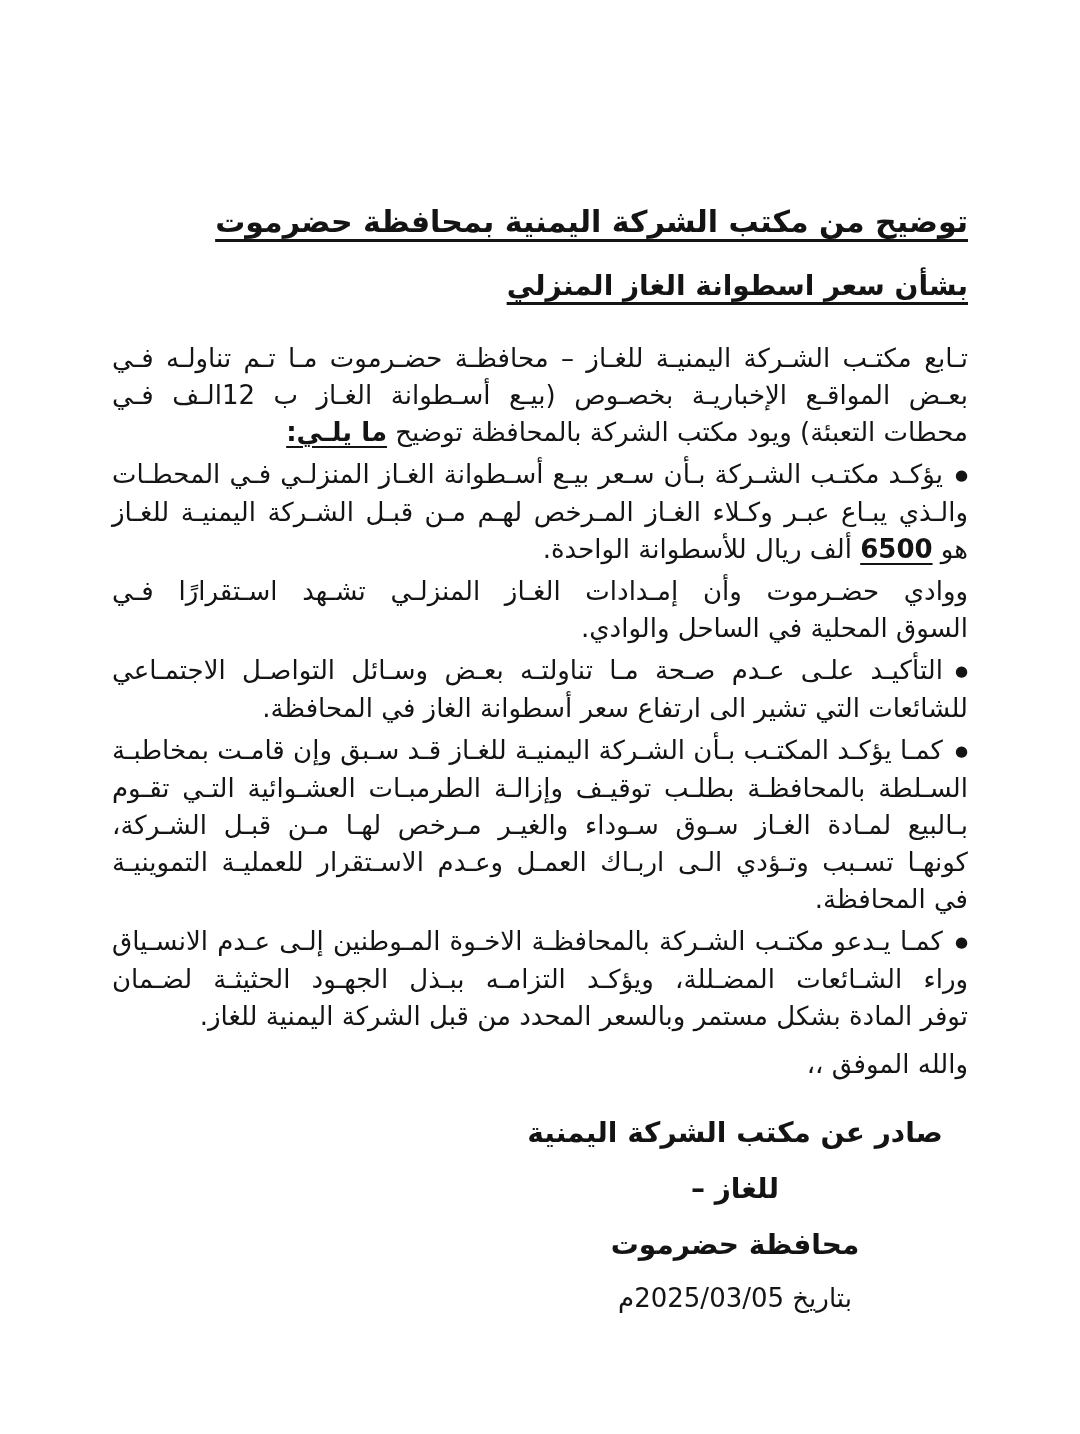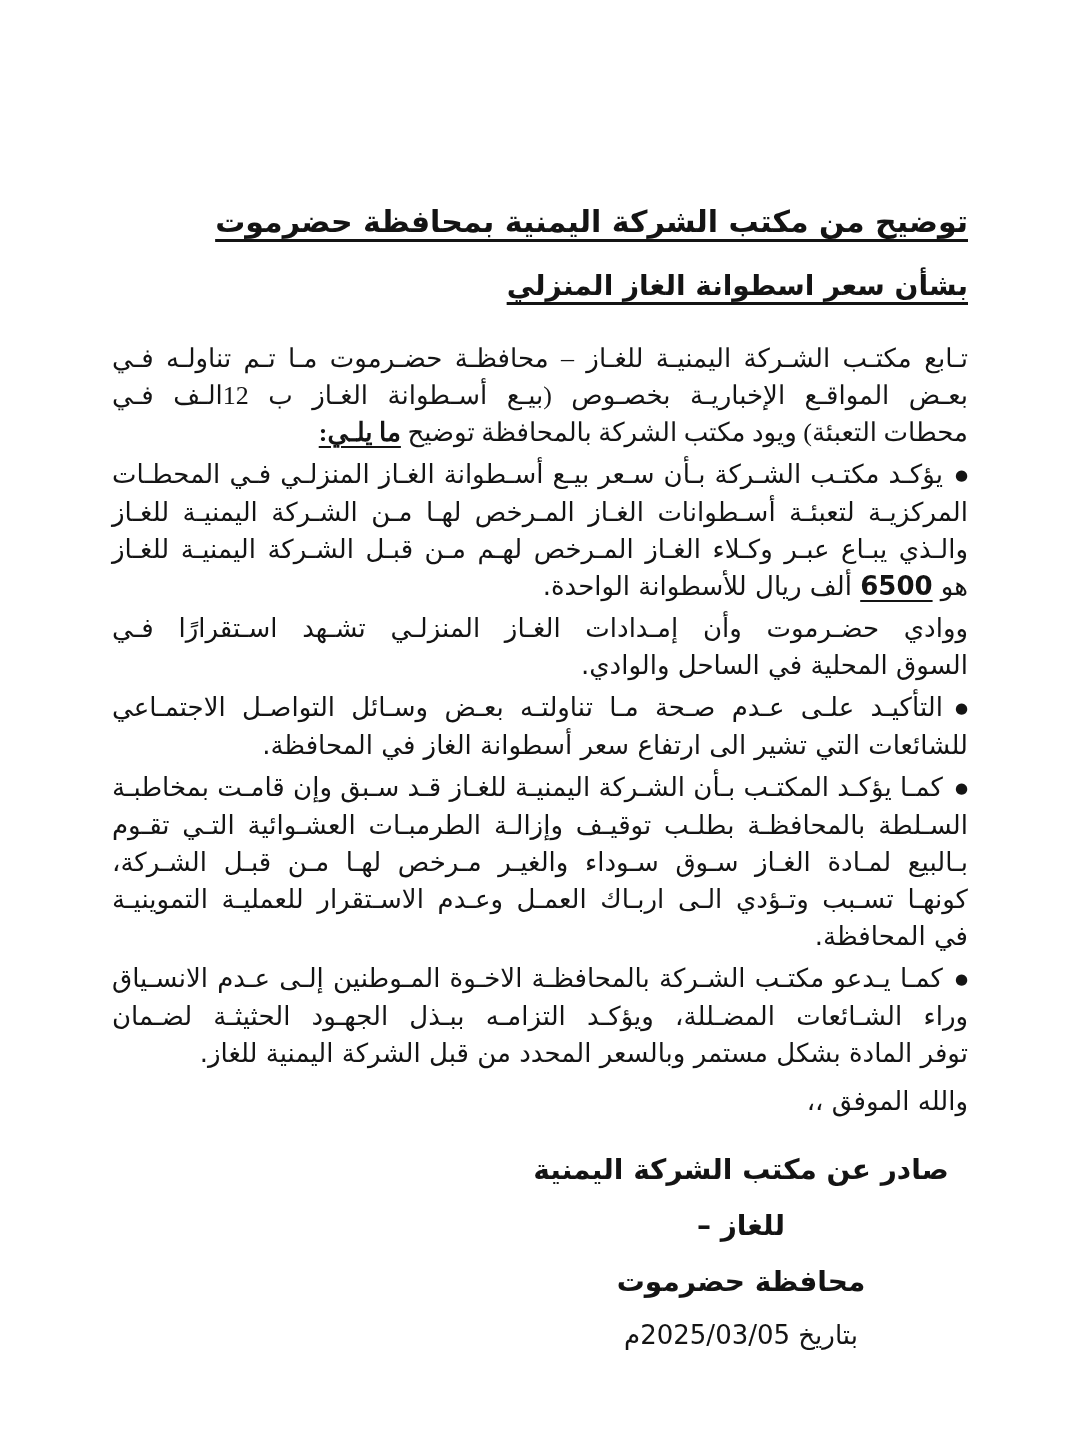--- a/index.html
+++ b/index.html
@@ -26,21 +26,21 @@
     line-height: 44px;
     text-decoration: underline;
     text-decoration-thickness: 2.5px;
     text-underline-offset: 7px;
   }
   .title-line.second {
     font-size: 28px;
     margin-top: 20px;
   }
   
-  .intro { margin-top: 32px; font-family: Liberation Serif, serif; }
+  .intro { margin-top: 32px; }
   .bullets { margin-top: 5px; }
   .bullet-item { margin-top: 5px; }
   .bline {
     font-size: 26px;
     line-height: 37px;
     text-align: justify;
     text-align-last: justify;
     text-justify: inter-word;
     white-space: nowrap;
   }
@@ -61,21 +61,21 @@
     margin-left: 12px;
   }
   
   .closing {
     margin-top: 14px;
     text-align: right;
     font-size: 26px;
   }
   .signature {
     width: 430px;
-    margin: 26px 12px 0 0;
+    margin: 26px 18px 0 0;
     text-align: center;
   }
   .sig-line {
     font-weight: bold;
     font-size: 28px;
     line-height: 56px;
   }
   .date-line {
     font-size: 26px;
     line-height: 50px;
@@ -91,21 +91,20 @@
 
   <div class="intro">
       <div class="bline"><span>تـابع مكتـب الشـركة اليمنيـة للغـاز – محافظـة حضـرموت مـا تـم تناولـه فـي</span></div>
       <div class="bline"><span>بعـض المواقـع الإخباريـة بخصـوص (بيـع أسـطوانة الغـاز ب 12الـف فـي</span></div>
       <div class="bline end"><span>محطات التعبئة) ويود مكتب الشركة بالمحافظة توضيح </span><span class="b u">ما يلـي:</span></div>
     </div>
 
   <div class="bullets">
       <div class="bullet-item">
         <div class="bline"><span class="dot">●</span><span>يؤكـد مكتـب الشـركة بـأن سـعر بيـع أسـطوانة الغـاز المنزلـي فـي المحطـات</span></div>
-        <div class="bline"><span>المركزيـة لتعبئـة أسـطوانات الغـاز المـرخص لهـا مـن الشـركة اليمنيـة للغـاز</span></div>
         <div class="bline"><span>والـذي يبـاع عبـر وكـلاء الغـاز المـرخص لهـم مـن قبـل الشـركة اليمنيـة للغـاز</span></div>
         <div class="bline end"><span>هو </span><span class="b u">6500</span><span> ألف ريال للأسطوانة الواحدة.</span></div>
       </div>
       <div class="bullet-item">
         <div class="bline"><span>ووادي حضـرموت وأن إمـدادات الغـاز المنزلـي تشـهد اسـتقرارًا فـي</span></div>
         <div class="bline end"><span>السوق المحلية في الساحل والوادي.</span></div>
       </div>
       <div class="bullet-item">
         <div class="bline"><span class="dot">●</span><span>التأكيـد علـى عـدم صـحة مـا تناولتـه بعـض وسـائل التواصـل الاجتمـاعي</span></div>
         <div class="bline end"><span>للشائعات التي تشير الى ارتفاع سعر أسطوانة الغاز في المحافظة.</span></div>

